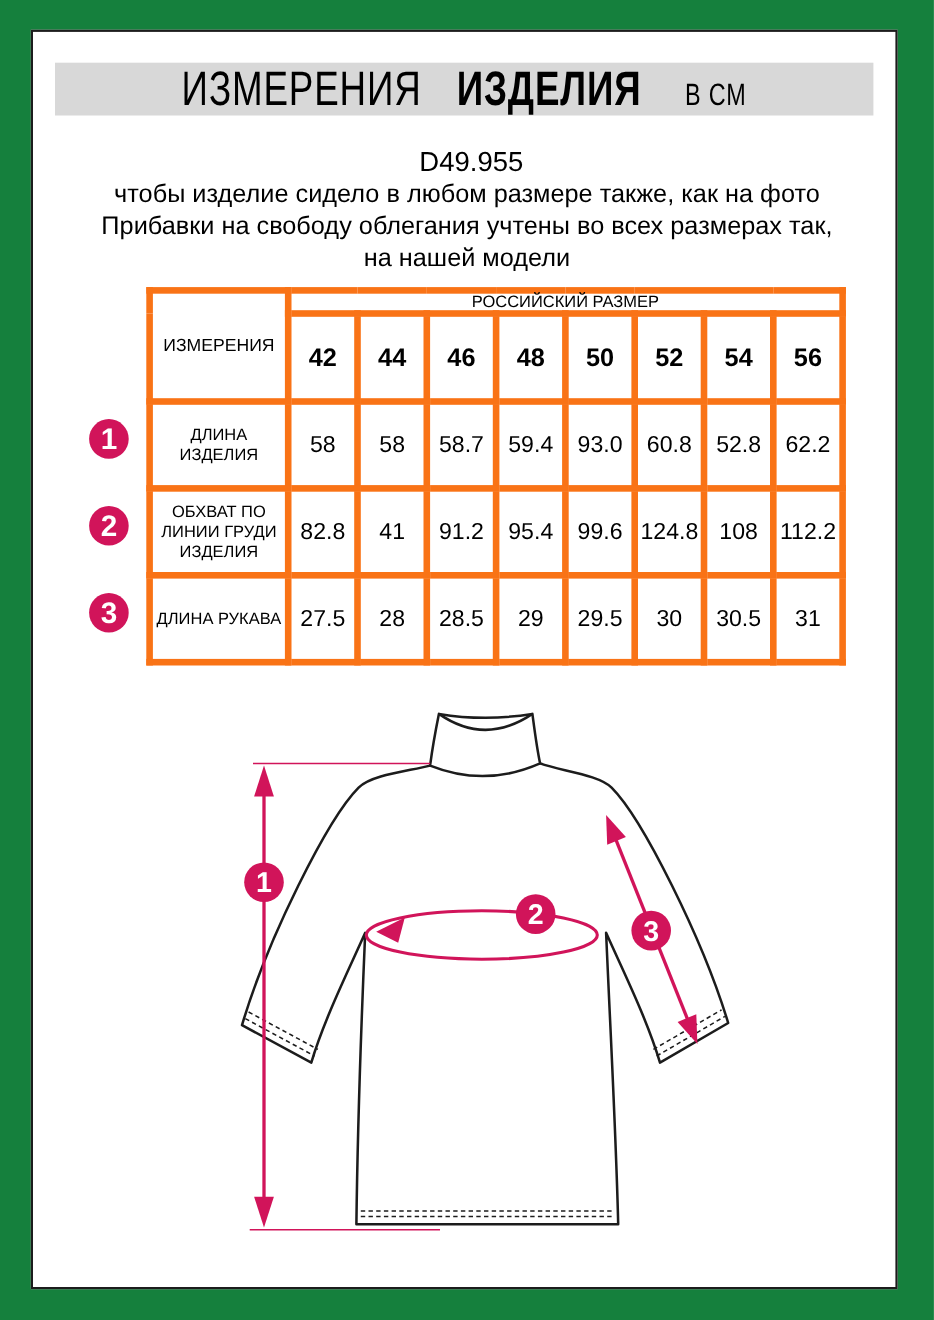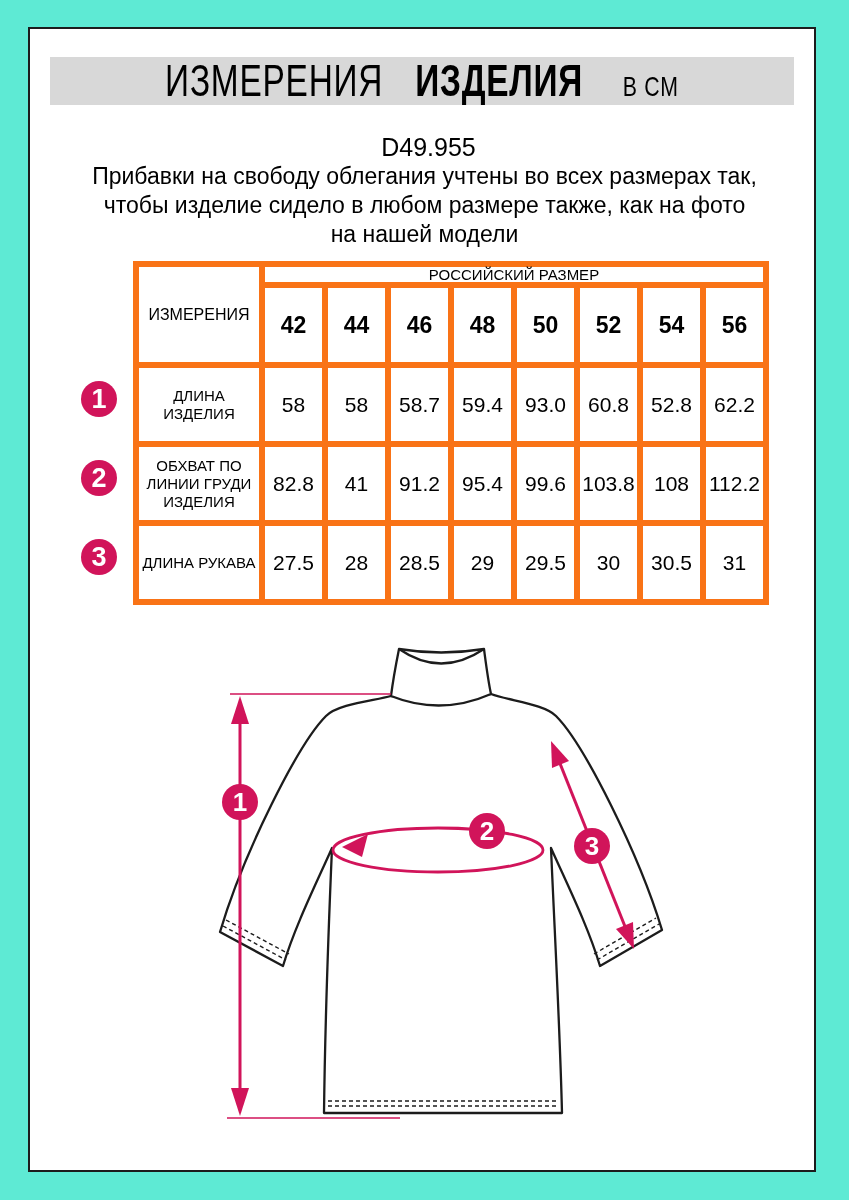--- a/index.html
+++ b/index.html
@@ -1,18 +1,18 @@
 <!DOCTYPE html>
 <html style="--accent: #D1145A; --bar-bg: #D8D8D8; --ink: #1C1C1C;"><head>
 <meta charset="utf-8">
 <style>
   :root { --accent:#D1145A; --bar-bg:#D8D8D8; --ink:#1C1C1C; }
   * { box-sizing: border-box; margin: 0; padding: 0; }
   body { background:#fff; font-family:"Liberation Sans","DejaVu Sans",sans-serif; color:#000; }
-  .page { position:relative; width:849px; height:1200px; background:#5eead4; overflow:hidden; }
+  .page { position:relative; width:849px; height:1200px; background:#15803d; overflow:hidden; }
   .outer-frame { position:absolute; left:28px; top:27px; width:788px; height:1145px; border:2px solid var(--ink); background:#fff; }
 
   .title-bar { position:absolute; left:50px; top:57px; width:744px; height:48px; background:var(--bar-bg); display:flex; align-items:center; justify-content:center; }
   .title-line { display:inline-block; white-space:nowrap; transform:scaleX(0.76); transform-origin:50% 50%; font-size:44px; line-height:1; }
   .t-normal { font-weight:400; letter-spacing:1px; }
   .t-bold { font-weight:700; margin-left:42px; letter-spacing:1px; }
   .t-unit { font-size:28px; margin-left:52px; letter-spacing:1px; }
 
   .product-code { position:absolute; left:4px; top:133px; width:849px; text-align:center; font-size:25px; line-height:28px; }
   .description { position:absolute; left:0; top:162px; width:849px; text-align:center; font-size:23px; line-height:29px; }
@@ -46,22 +46,22 @@
 
   <div class="title-bar">
     <div class="title-line">
       <span class="t-normal">ИЗМЕРЕНИЯ</span><span class="t-bold">ИЗДЕЛИЯ</span><span class="t-unit">В СМ</span>
     </div>
   </div>
 
   <div class="product-code">D49.955</div>
 
   <div class="description">
+    <div>чтобы изделие сидело в любом размере также, как на фото</div>
     <div>Прибавки на свободу облегания учтены во всех размерах так,</div>
-    <div>чтобы изделие сидело в любом размере также, как на фото</div>
     <div>на нашей модели</div>
   </div>
 
   <table class="size-table">
     <colgroup>
       <col class="col-label">
       <col class="col-size">
         <col class="col-size">
         <col class="col-size">
         <col class="col-size">
@@ -96,21 +96,21 @@
       <td class="val">52.8</td>
       <td class="val">62.2</td>
     </tr>
     <tr class="tr-data">
       <td class="row-label">ОБХВАТ ПО ЛИНИИ ГРУДИ ИЗДЕЛИЯ</td>
       <td class="val">82.8</td>
       <td class="val">41</td>
       <td class="val">91.2</td>
       <td class="val">95.4</td>
       <td class="val">99.6</td>
-      <td class="val">103.8</td>
+      <td class="val">124.8</td>
       <td class="val">108</td>
       <td class="val">112.2</td>
     </tr>
     <tr class="tr-data">
       <td class="row-label">ДЛИНА РУКАВА</td>
       <td class="val">27.5</td>
       <td class="val">28</td>
       <td class="val">28.5</td>
       <td class="val">29</td>
       <td class="val">29.5</td>

